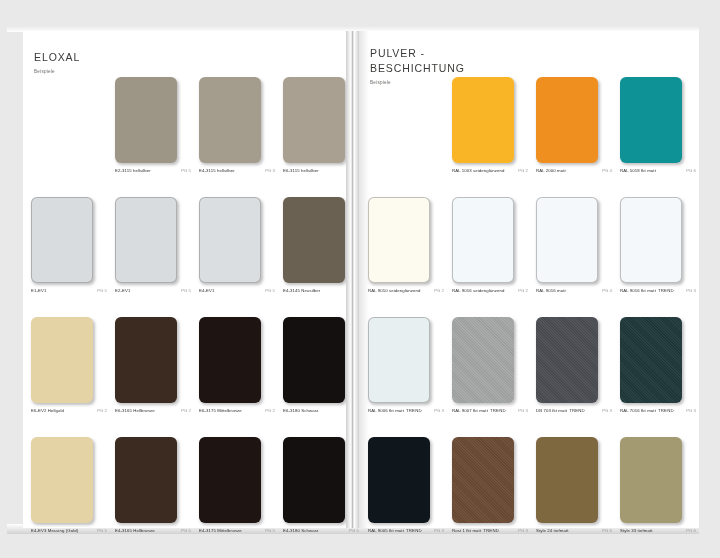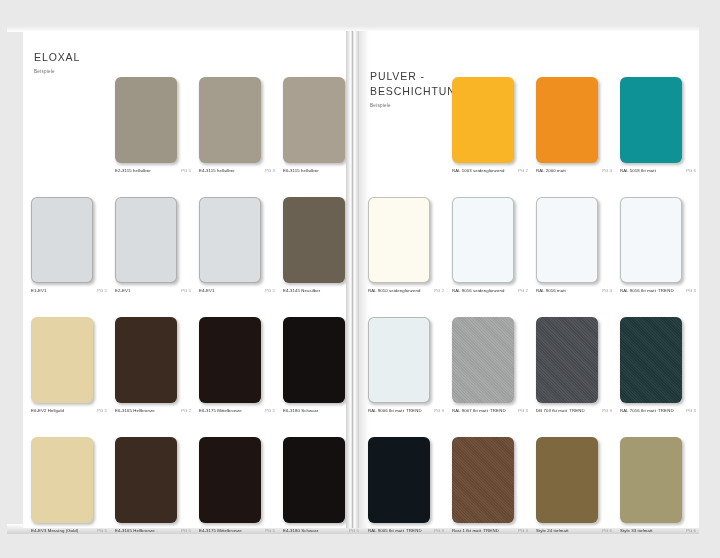--- a/index.html
+++ b/index.html
@@ -277,21 +277,21 @@
             </div>
             <span class="label-pg">PG 5</span>
           </div>
         </div>
       </div>
   </div>
 
   <div class="gutter"></div>
 
   <div class="page page-right">
-    <div class="section-head" style="top:38px;">
+    <div class="section-head" style="top:15px;">
       <div class="section-title">PULVER -</div>
       <div class="section-title">BESCHICHTUNG</div>
       <div class="section-sub">Beispiele</div>
     </div>
     <div class="grid grid-right" id="grid-right">
         <div class="cell"></div>
         <div class="cell">
           <div class="swatch" style="background: rgb(249, 181, 38);"></div>
           <div class="label">
             <div class="label-left">

